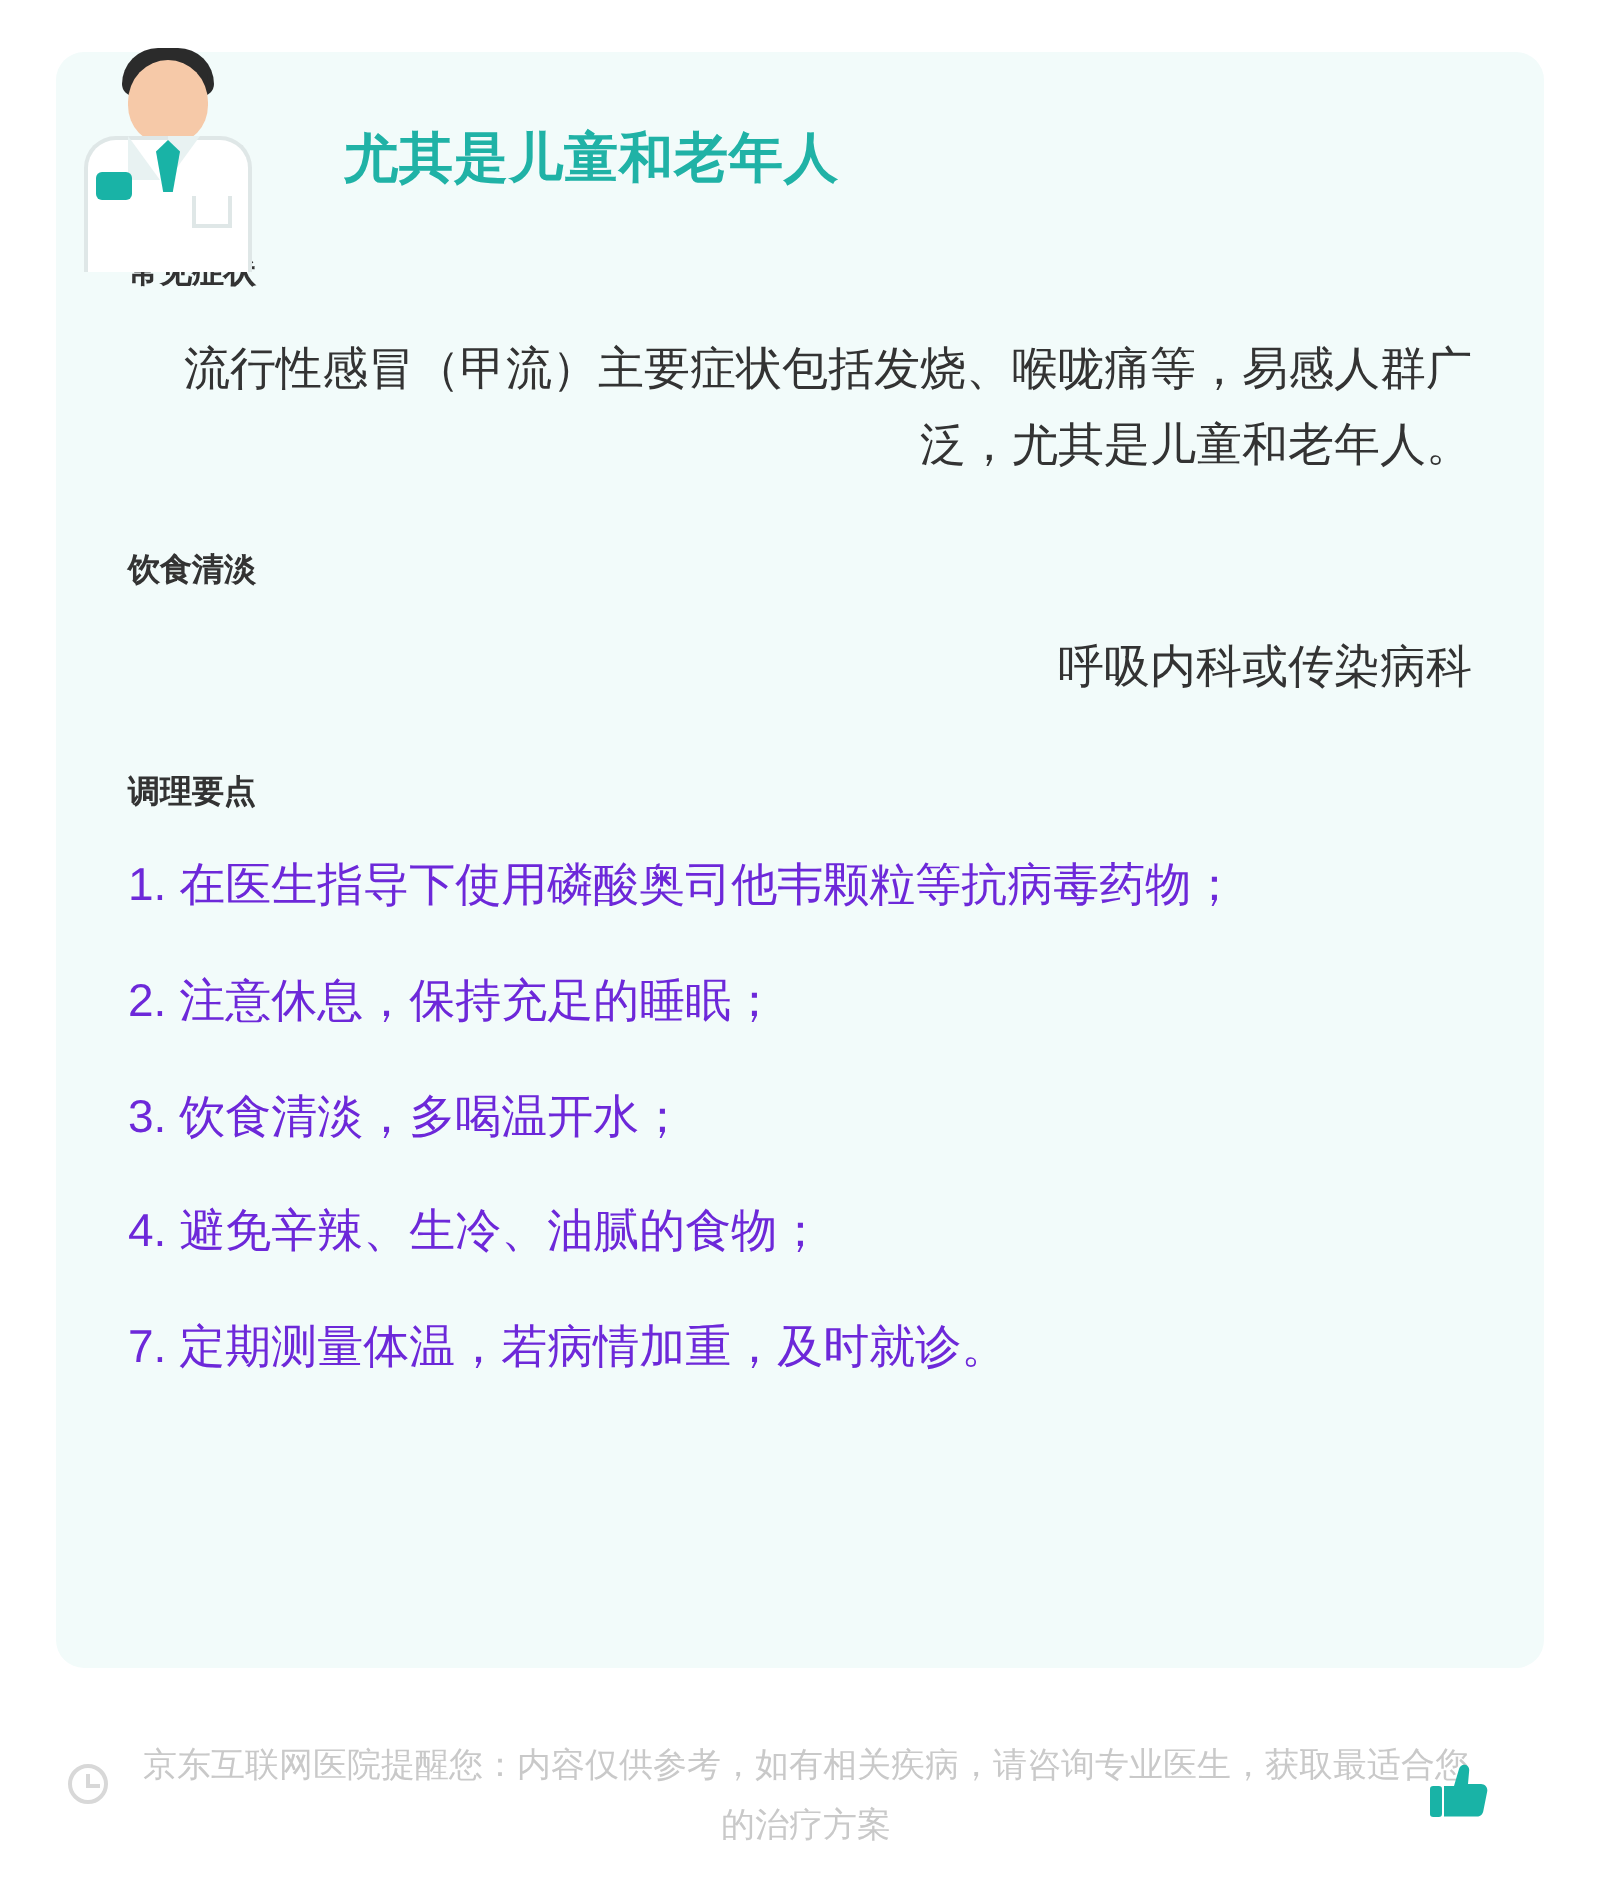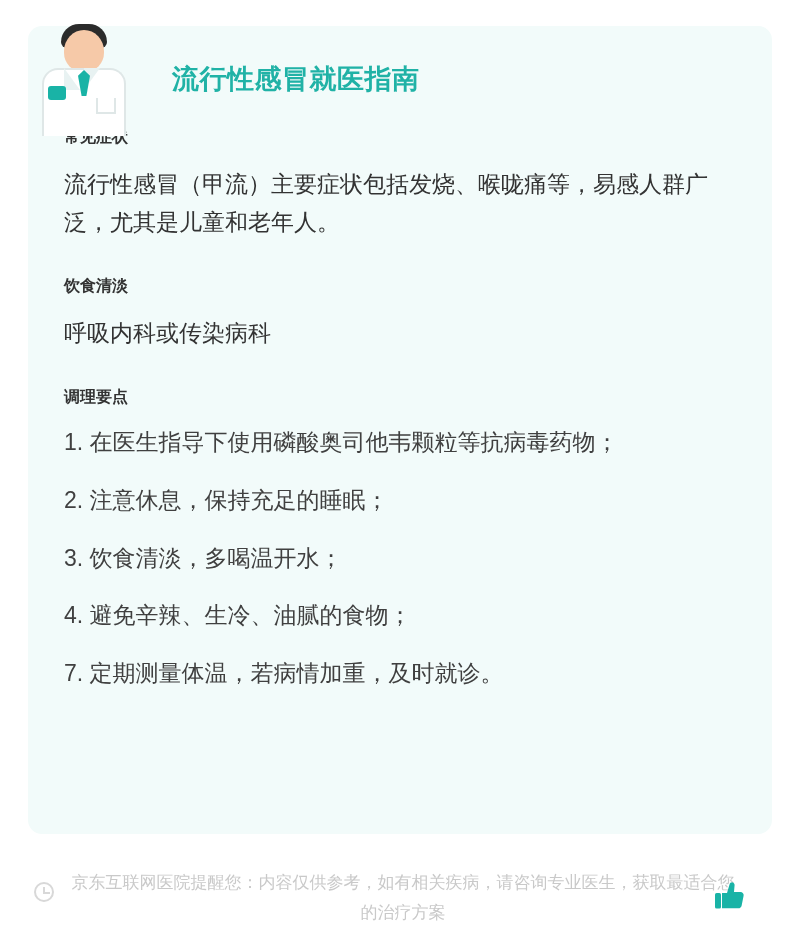--- a/index.html
+++ b/index.html
@@ -139,30 +139,31 @@
     line-height: 1.3;
   }
   h2.section.spaced {
     margin-top: 34px;
   }
   p.para {
     margin: 0;
     font-size: 23px;
     line-height: 1.65;
     color: #333333;
+    text-align: right;
   }
   ol.points {
     list-style: none;
     margin: 0;
     padding: 0;
   }
   ol.points li {
     font-size: 23px;
     line-height: 1.55;
-    color: #404040;
+    color: #6d28d9;
     margin-bottom: 22px;
   }
   ol.points li:last-child {
     margin-bottom: 0;
   }
   .footer {
     position: relative;
     margin-top: 20px;
     padding: 14px 30px 0 40px;
     box-sizing: border-box;
@@ -223,21 +224,21 @@
       <div class="hair"></div>
       <div class="head"></div>
       <div class="body"></div>
       <div class="collar-l"></div>
       <div class="collar-r"></div>
       <div class="tie"></div>
       <div class="badge"></div>
       <div class="pocket"></div>
     </div>
 
-    <h1 class="title">流行性感冒就医指南</h1>
+    <h1 class="title">尤其是儿童和老年人</h1>
 
     <h2 class="section">常见症状</h2>
     <p class="para">流行性感冒（甲流）主要症状包括发烧、喉咙痛等，易感人群广泛，尤其是儿童和老年人。</p>
 
     <h2 class="section spaced">饮食清淡</h2>
     <p class="para">呼吸内科或传染病科</p>
 
     <h2 class="section spaced">调理要点</h2>
 
     <ol class="points">

